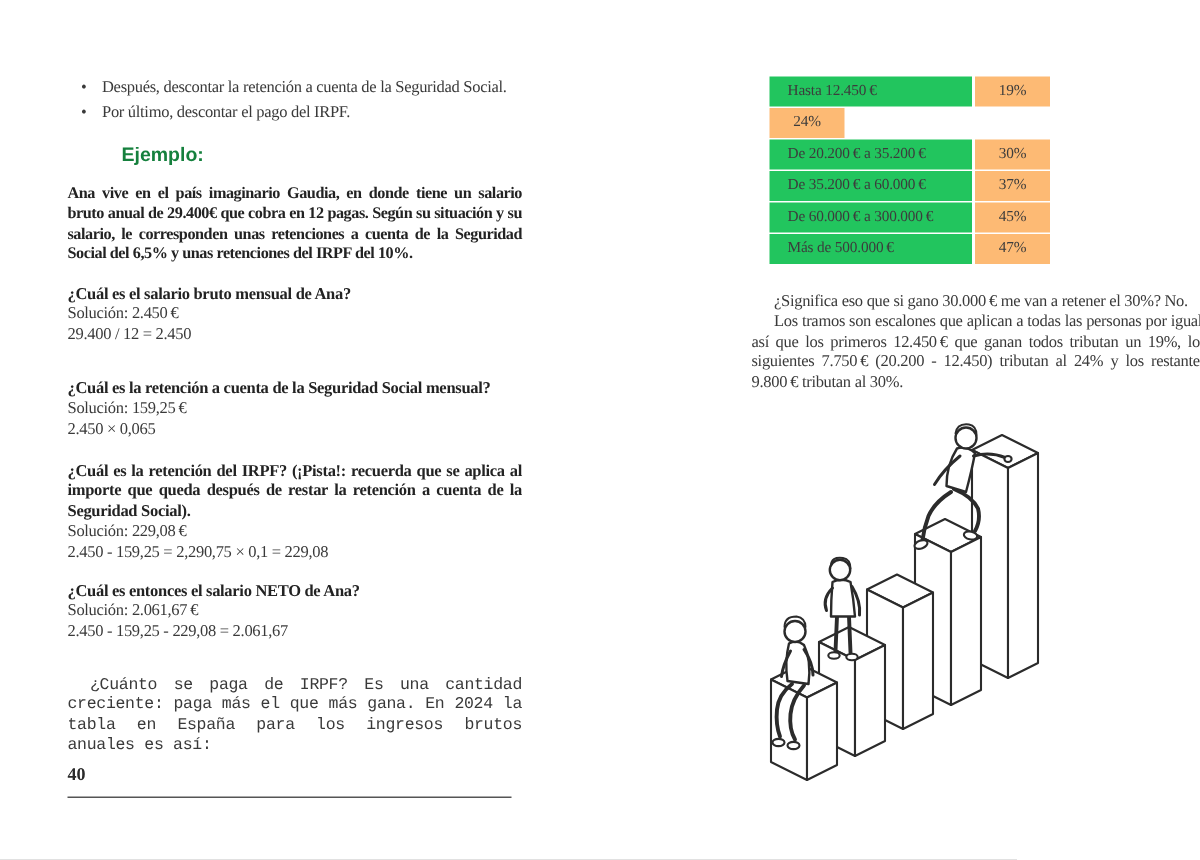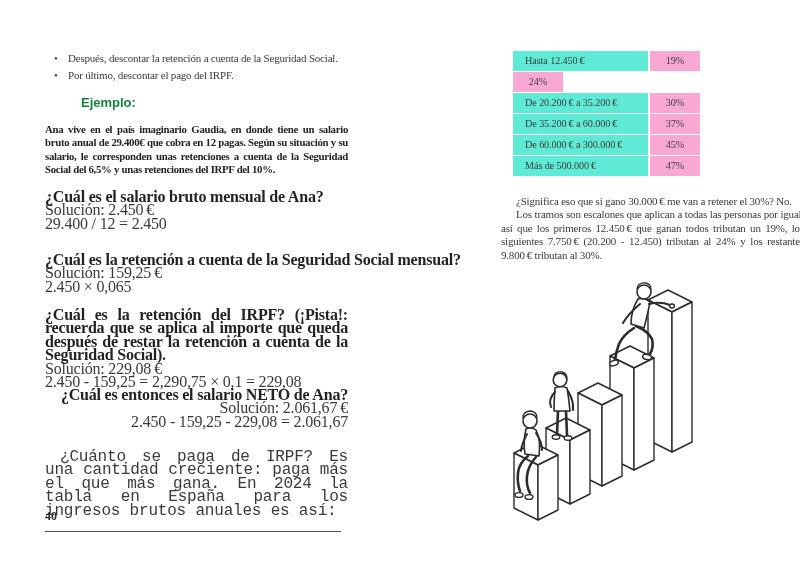--- a/index.html
+++ b/index.html
@@ -5,38 +5,38 @@
   html,body{margin:0;padding:0;background:#c9c9c9;}
   .spread{
     position:relative;width:800px;height:573px;background:#ffffff;
     font-family:"Liberation Serif","DejaVu Serif",serif;
     color:#3a3a3a;overflow:hidden;margin:0 auto;
   }
   
   .left-col{position:absolute;left:45px;top:0;width:303px;}
   .blk{position:absolute;left:0;width:100%;margin:0;}
   p{margin:0;}
-  .body-txt{font-size:16px;line-height:13.4px;letter-spacing:-0.2px;}
+  .body-txt{font-size:11px;line-height:13.4px;letter-spacing:-0.2px;}
   .bullet-list{top:50px;list-style:none;padding:0;margin:0;}
   .bullet-item{position:relative;padding-left:23px;line-height:17.4px;white-space:nowrap;font-size:11px;letter-spacing:-0.2px;}
   .bullet{position:absolute;left:9px;top:0;}
   .heading{top:95px;font-family:"Liberation Sans","DejaVu Sans",sans-serif;font-weight:700;font-size:13px;color:#15803d;letter-spacing:0;padding-left:36px;}
   .intro{top:123px;font-weight:700;color:#232323;text-align:justify;font-size:10.8px;line-height:13.4px;letter-spacing:-0.3px;}
-  .qa1{top:190px;} .qa2{top:253px;} .qa3{top:308px;} .qa4{top:388px;text-align:right;}
+  .qa1{top:190px;} .qa2{top:253px;} .qa3{top:308px;} .qa4{top:388px;}
   .q{font-weight:700;color:#232323;}
   .nowrap{white-space:nowrap;}
   .just{text-align:justify;}
   .closing{top:451px;text-align:justify;text-indent:15px;font-family:Liberation Mono, monospace;}
   .folio{top:509px;font-weight:700;font-size:12px;color:#2a2a2a;letter-spacing:0;}
   .folio-rule{position:absolute;left:0;top:531px;width:296px;height:1.2px;background:#555555;}
   
   .tax-table{position:absolute;left:513px;top:51px;font-size:10.2px;letter-spacing:-0.1px;color:#3c3c3c;}
   .trow{display:flex;margin-bottom:1px;}
-  .tcell-bracket{width:135px;height:20px;line-height:20px;background:#5eead4;padding-left:12px;box-sizing:border-box;margin-right:2px;}
-  .tcell-rate{width:50px;height:20px;line-height:20px;background:#f9a8d4;text-align:center;}
+  .tcell-bracket{width:135px;height:20px;line-height:20px;background:#22c55e;padding-left:12px;box-sizing:border-box;margin-right:2px;}
+  .tcell-rate{width:50px;height:20px;line-height:20px;background:#fdba74;text-align:center;}
   .right-text{position:absolute;left:453px;top:195px;width:303px;margin-left:48px;}
   .rp{font-size:11px;line-height:13.4px;letter-spacing:-0.2px;text-align:justify;text-indent:15px;}
   .illus{position:absolute;left:490px;top:280px;}
   .face{fill:#ffffff;stroke:#2b2b2b;stroke-width:1.4;stroke-linejoin:round;}
   .limb{fill:none;stroke:#2b2b2b;stroke-width:2;stroke-linecap:round;stroke-linejoin:round;}
   .leg{fill:none;stroke:#2b2b2b;stroke-width:2.6;stroke-linecap:round;stroke-linejoin:round;}
   .bodyfill{fill:#ffffff;stroke:#2b2b2b;stroke-width:1.6;stroke-linejoin:round;}
   .shoe{fill:#ffffff;stroke:#2b2b2b;stroke-width:1.4;}
   .hair{fill:none;stroke:#2b2b2b;stroke-width:1.3;stroke-linecap:round;}
 </style>

